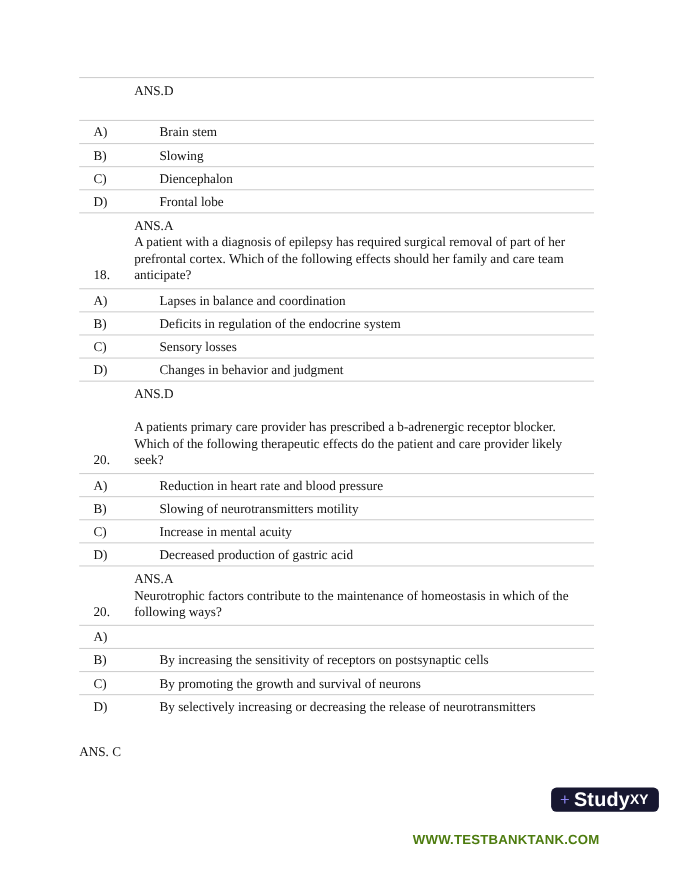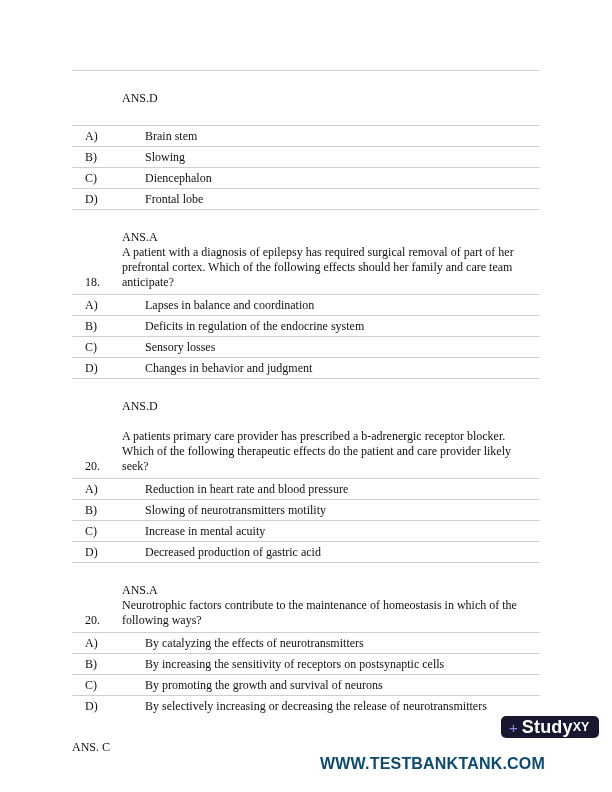--- a/index.html
+++ b/index.html
@@ -48,21 +48,20 @@
     padding-left: 23px;
   }
   .row.question .cell-left {
     display: flex;
     align-items: flex-end;
     padding-bottom: 4px;
   }
   .row.question .cell-right {
     padding-top: 4px;
     padding-bottom: 4px;
-    margin-top: 16px;
   }
   .blank-line { height: 15px; }
   .final-answer {
     margin-top: 24px;
     padding-left: 0;
   }
   .brand-badge {
     position: absolute;
     left: 501px;
     top: 716px;
@@ -90,24 +89,24 @@
   .brand-xy {
     font-size: 12.5px;
     font-weight: 800;
     text-align: center;
   }
   .footer-url {
     position: absolute;
     right: 67px;
     top: 756px;
     font-family: "Liberation Sans", sans-serif;
-    font-size: 16px;
+    font-size: 12px;
     font-weight: 700;
     letter-spacing: 0.2px;
-    color: #0c4a6e;
+    color: #4d7c0f;
   }
 </style>
 </head>
 <body>
 
 <div class="page">
 
   <div class="content">
     <div class="qtable">
         <div class="row question">
@@ -182,21 +181,20 @@
         </div>
         <div class="row question">
           <div class="cell-left">20.</div>
           <div class="cell-right">
             <div>ANS.A</div>
             <div>Neurotrophic factors contribute to the maintenance of homeostasis in which of the following ways?</div>
           </div>
         </div>
         <div class="row option">
           <div class="cell-left">A)</div>
-          <div class="cell-right">By catalyzing the effects of neurotransmitters</div>
         </div>
         <div class="row option">
           <div class="cell-left">B)</div>
           <div class="cell-right">By increasing the sensitivity of receptors on postsynaptic cells</div>
         </div>
         <div class="row option">
           <div class="cell-left">C)</div>
           <div class="cell-right">By promoting the growth and survival of neurons</div>
         </div>
         <div class="row option">

